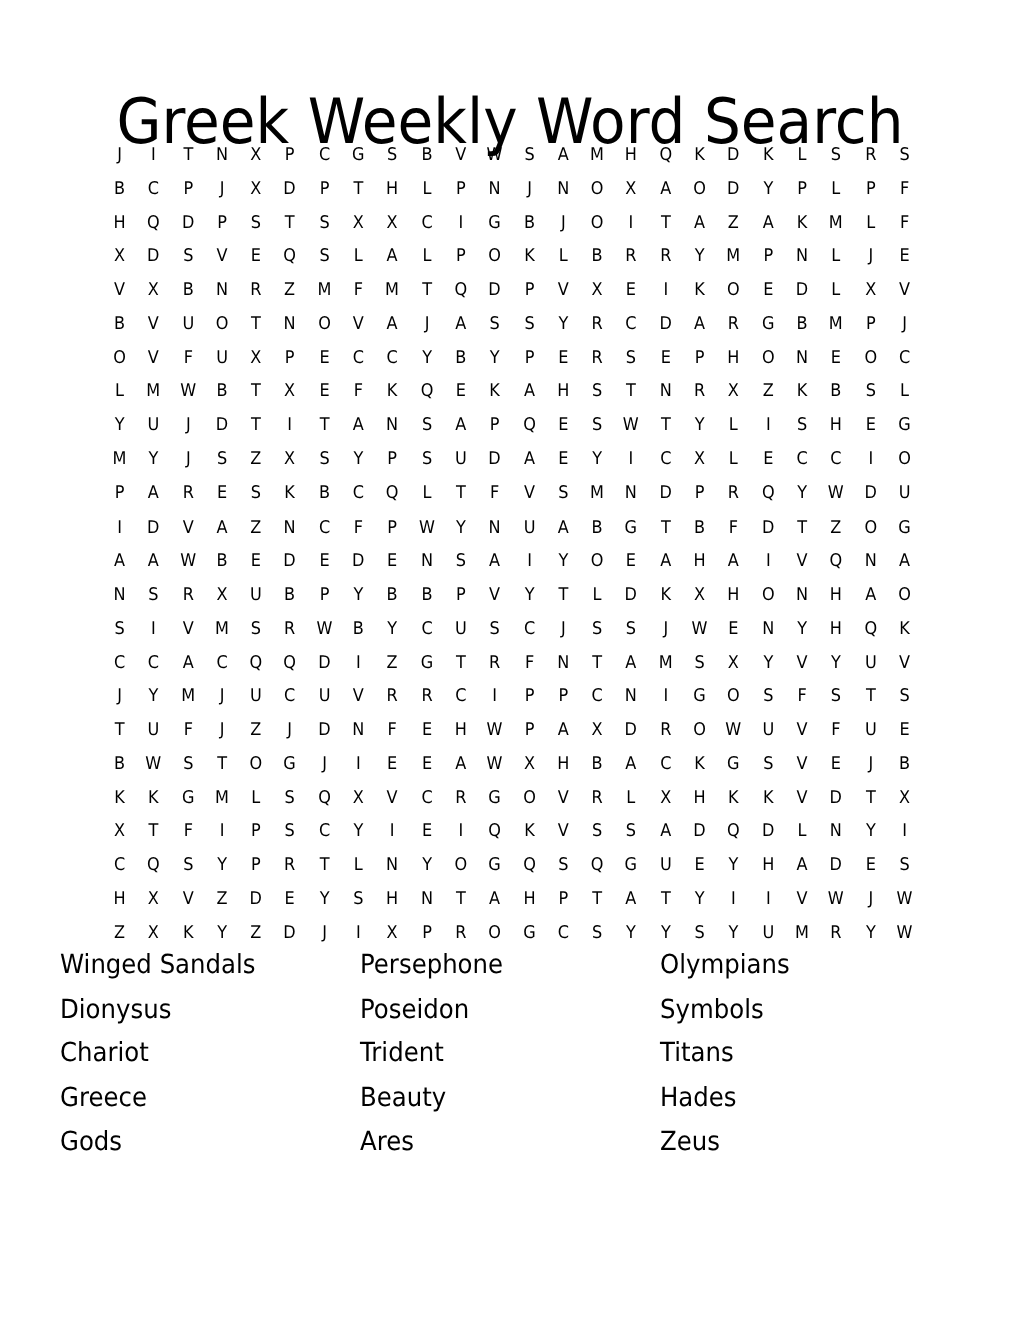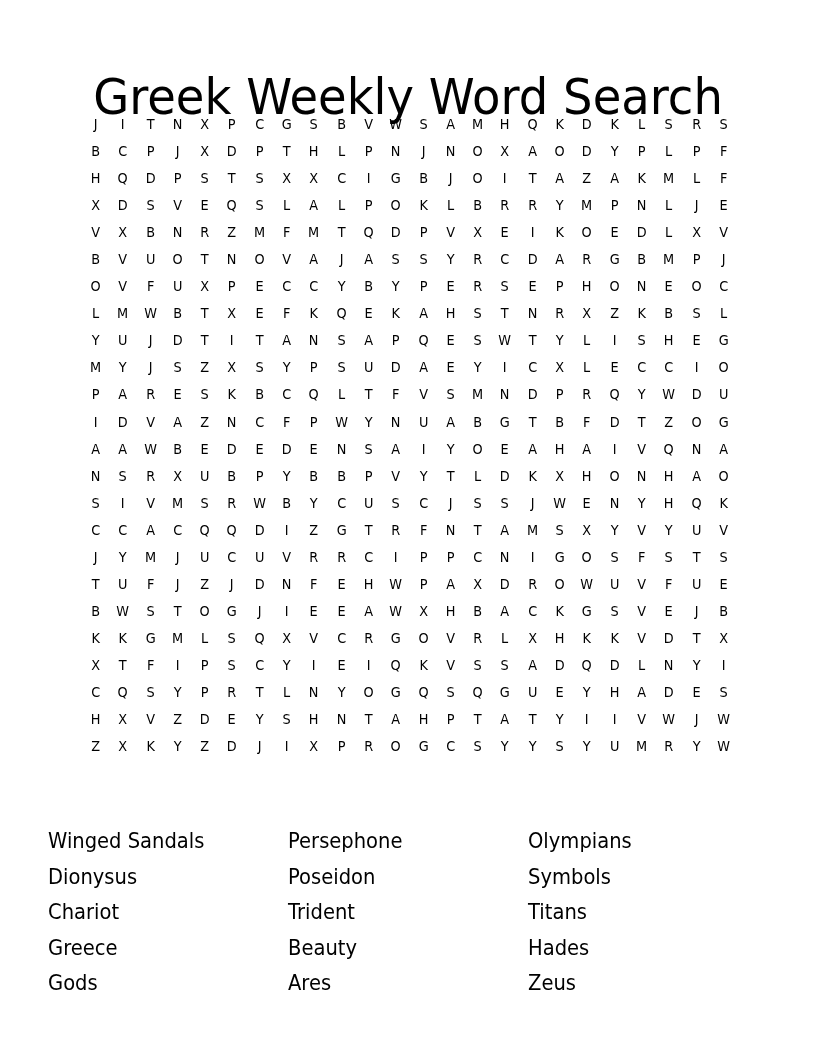--- a/index.html
+++ b/index.html
@@ -43,21 +43,21 @@
       width: 27.3px;
       flex: 0 0 27.3px;
       text-align: center;
       font-family: "DejaVu Sans", sans-serif;
       font-size: 14px;
       line-height: 27px;
       transform: scaleX(0.92);
     }
     .word-list {
       position: absolute;
-      top: 824px;
+      top: 754px;
       left: 48px;
       width: 720px;
       display: grid;
       grid-template-columns: 240px 240px 240px;
       grid-auto-rows: 35.5px;
     }
     .word {
       font-family: "DejaVu Sans", sans-serif;
       font-size: 21px;
       line-height: 34px;

